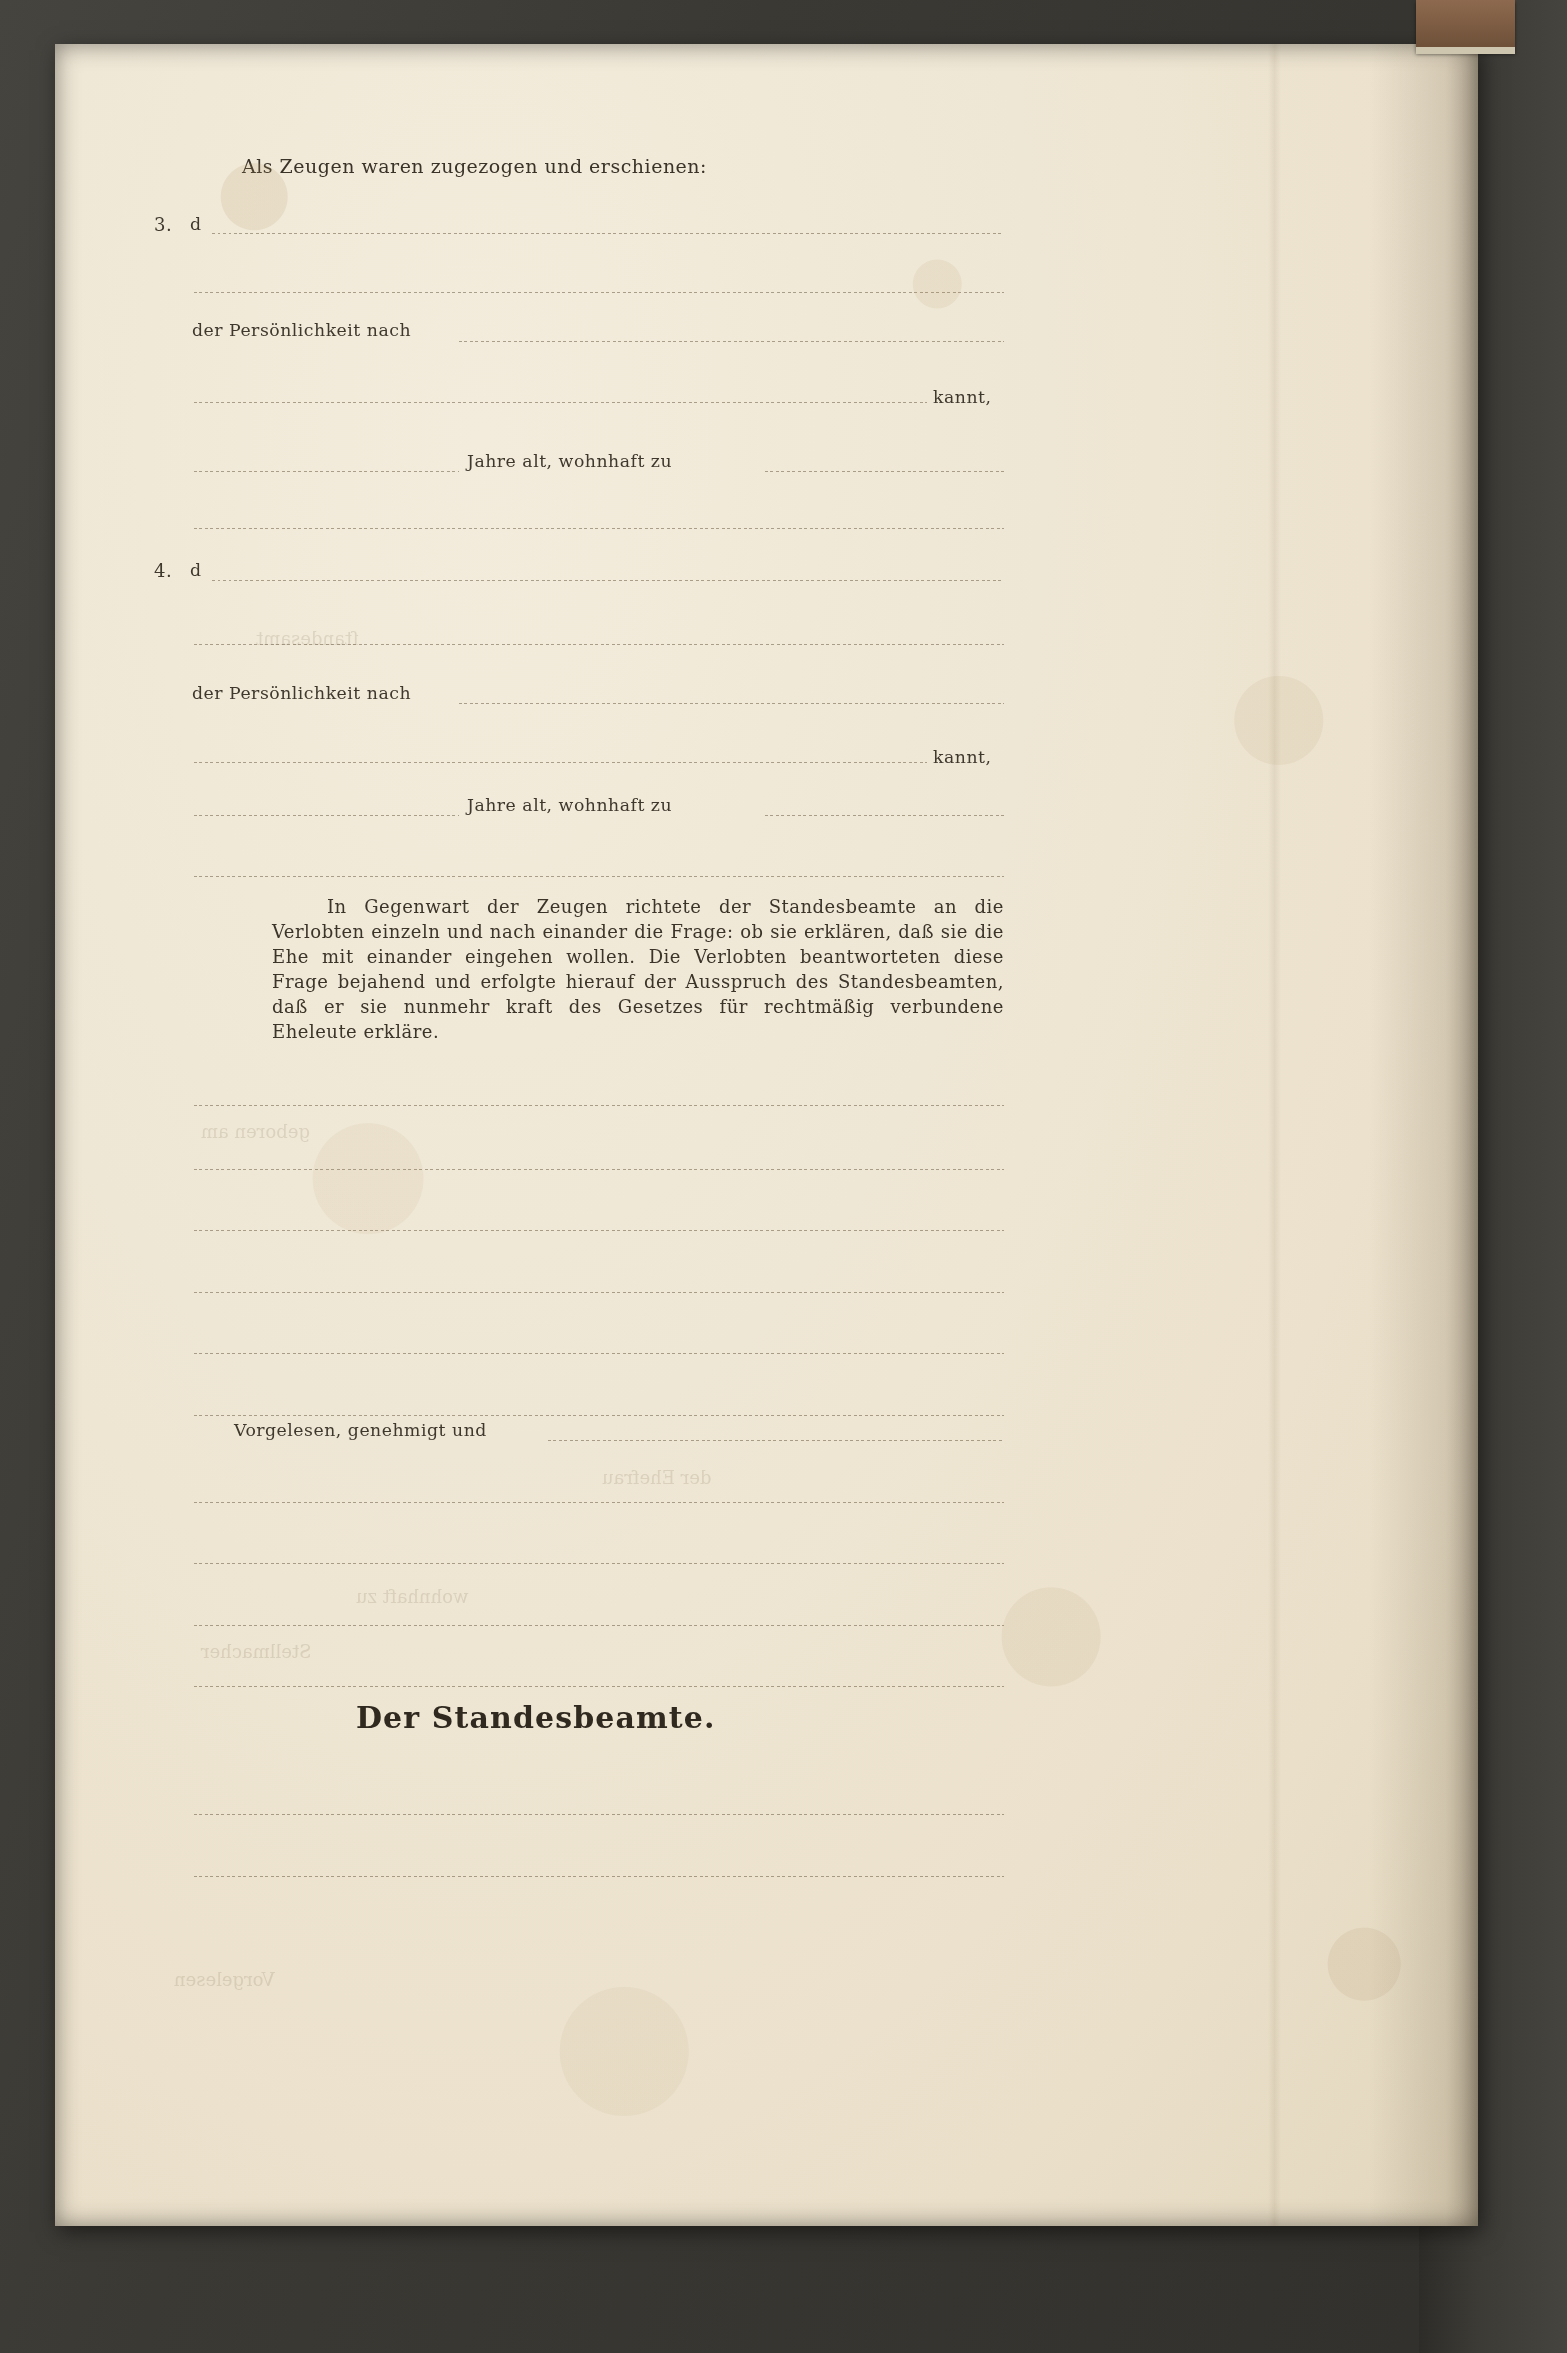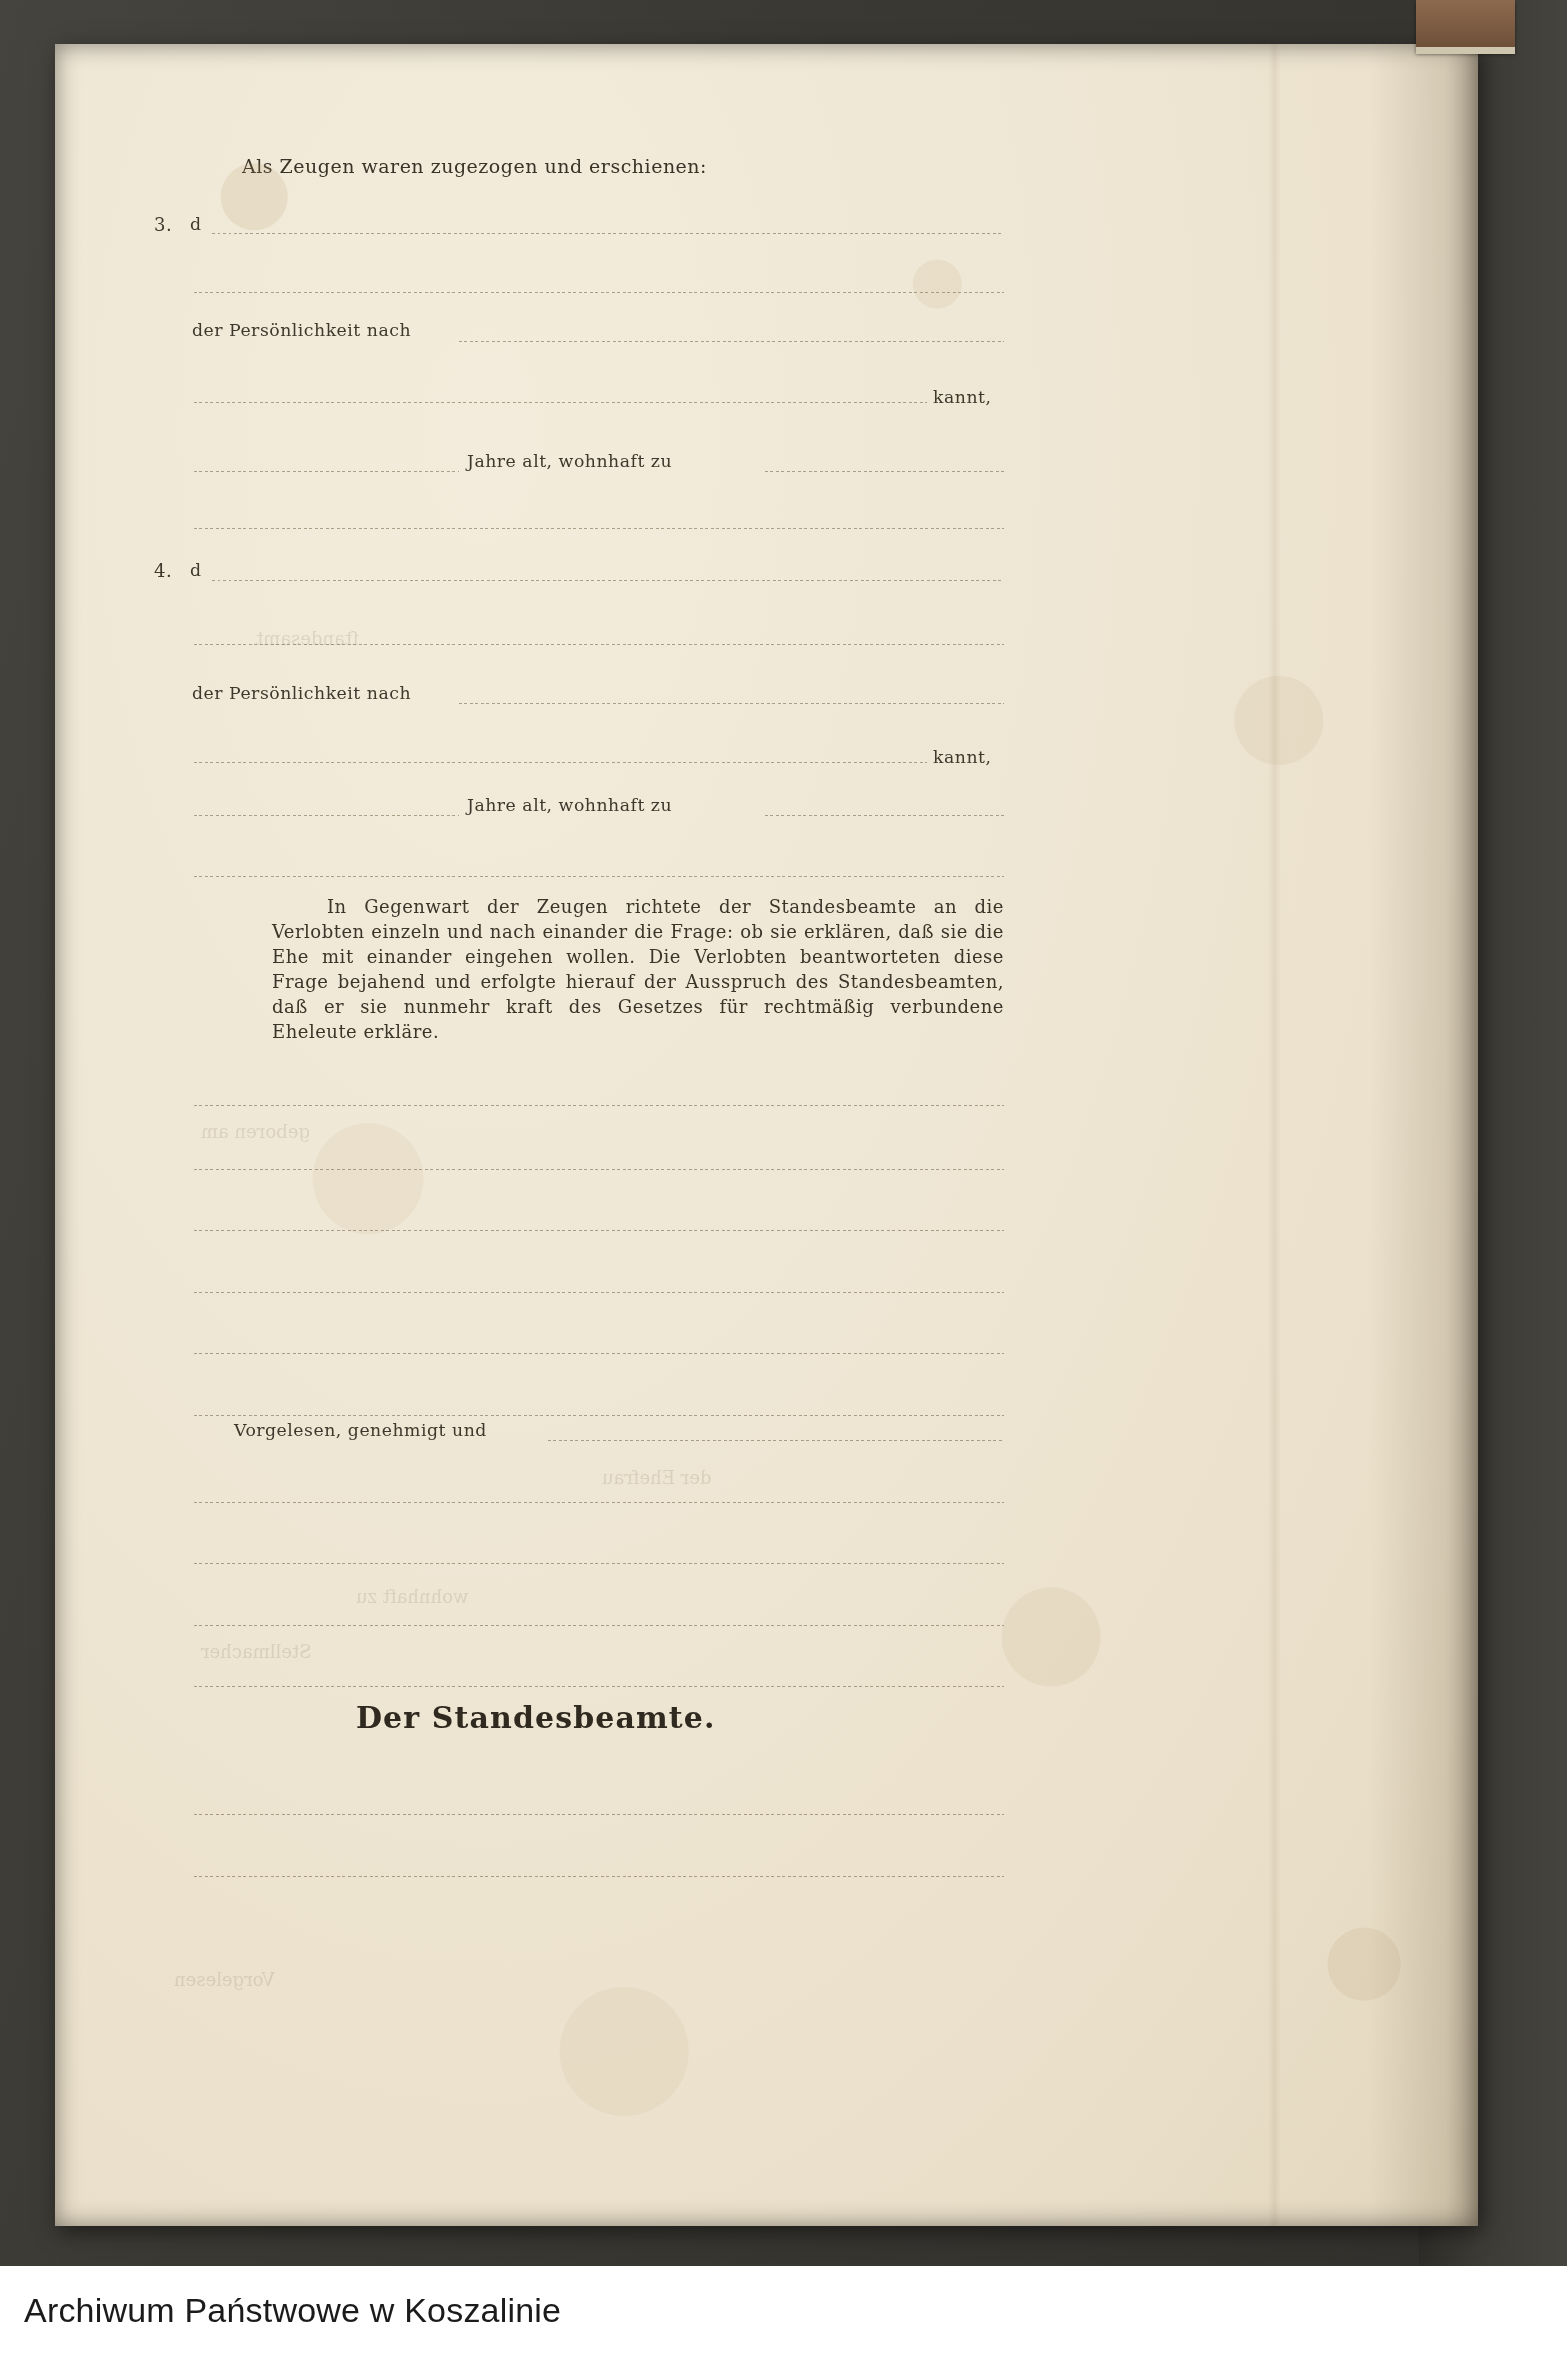--- a/index.html
+++ b/index.html
@@ -256,18 +256,15 @@
 
       <div class="rule" style="left:139px; top:1770px; width:810px;"></div>
       <div class="rule" style="left:139px; top:1832px; width:810px;"></div>
 
     </div>
   </div>
 
   <div class="tab"></div>
   <div class="tab-strip"></div>
 
-  <div class="watermark">
-    <span>Archiwum Państwowe w Koszalinie</span>
-  </div>
 
 </div>
 
 
 </body></html>

